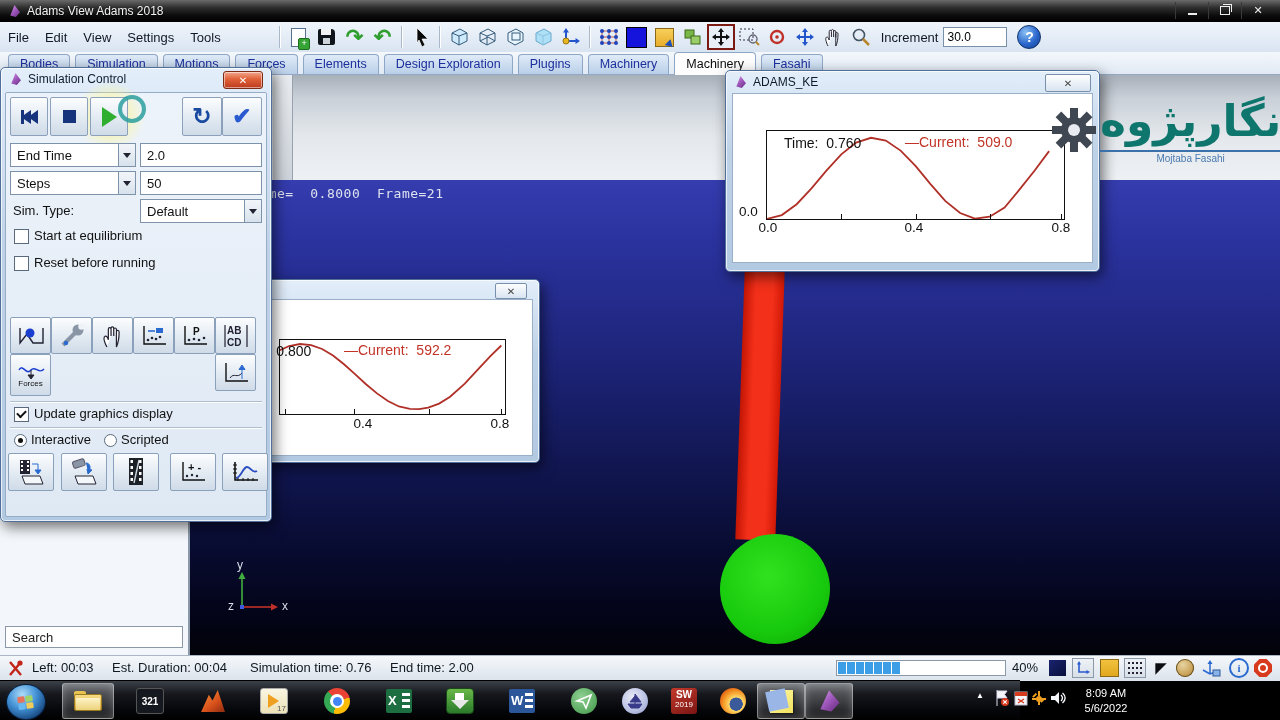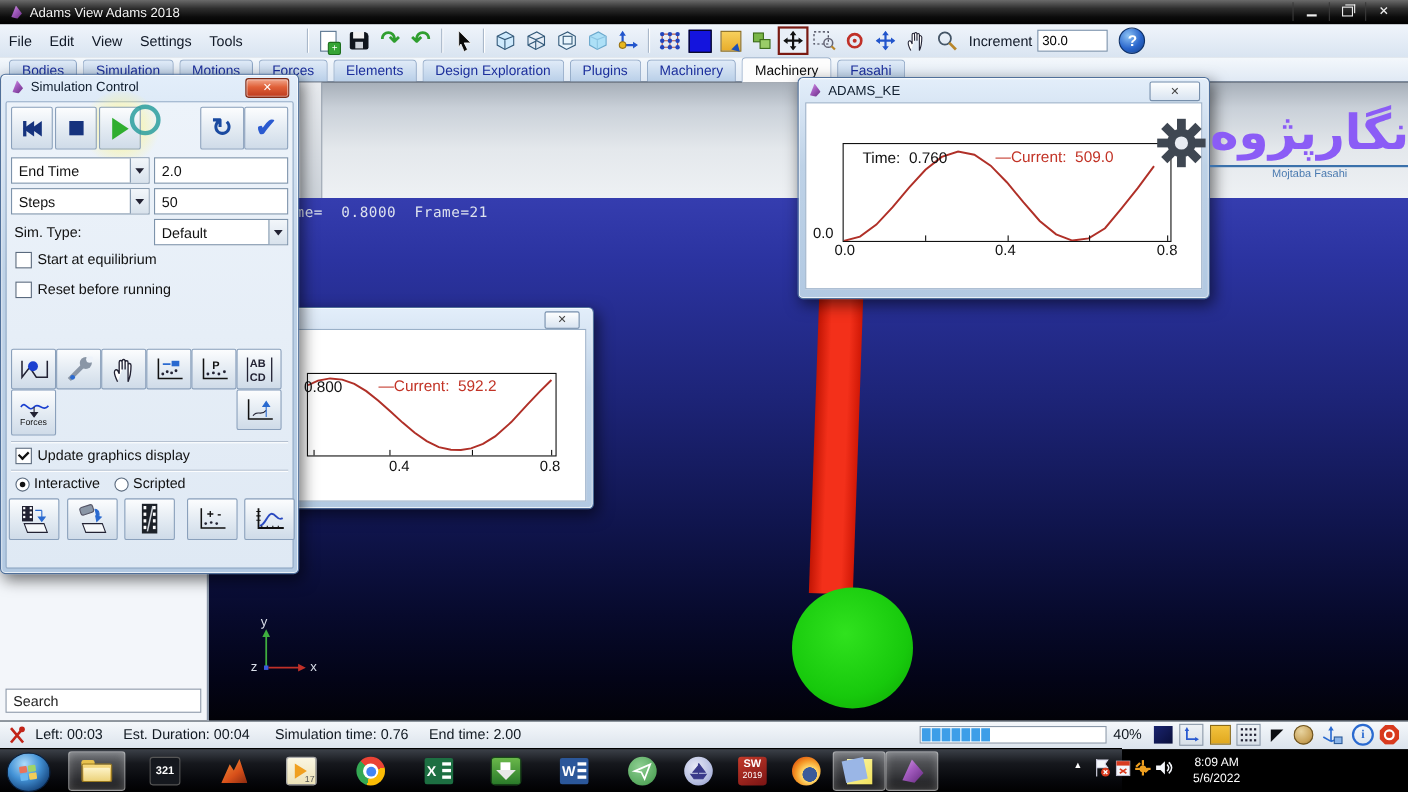--- a/index.html
+++ b/index.html
@@ -124,21 +124,21 @@
   #orb .flag i{border-radius:1px;}
   .note{width:23px;height:23px;background:linear-gradient(135deg,#fdf8aa,#f2e25e);box-shadow:1px 1px 2px rgba(0,0,0,.5);}
   .note2{position:absolute;width:20px;height:20px;background:#9ab6e6;transform:rotate(-12deg);margin:-2px 0 0 -8px;}
   .tray{position:absolute;top:10px;color:#fff;}
   #clock{position:absolute;left:1070px;top:5px;width:72px;color:#fff;font-size:11px;line-height:15px;text-align:center;}
   
   #plotwin2{left:262px;top:279px;width:276px;height:182px;z-index:20;}
   #plotwin1{left:725px;top:70px;width:373px;height:200px;z-index:30;text-align:right;}
   
   #watermark{left:1048px;top:92px;z-index:60;display:flex;align-items:flex-start;}
-  #wm-text{font-family:"DejaVu Sans",sans-serif;font-size:44px;font-weight:bold;color:#8b5cf6;line-height:58px;direction:rtl;}
+  #wm-text{font-family:"DejaVu Sans",sans-serif;font-size:44px;font-weight:bold;color:#0f766e;line-height:58px;direction:rtl;}
   #wm-sub{font-size:10px;color:#4a7ab0;border-top:2px solid #3a71ab;padding-top:1px;text-align:center;}
 </style>
 </head>
 <body>
 
 <div id="screen">
 
   <div class="abs" id="titlebar">
     <span class="adams-logo"></span>
     <span id="title-text">Adams View Adams 2018</span>

